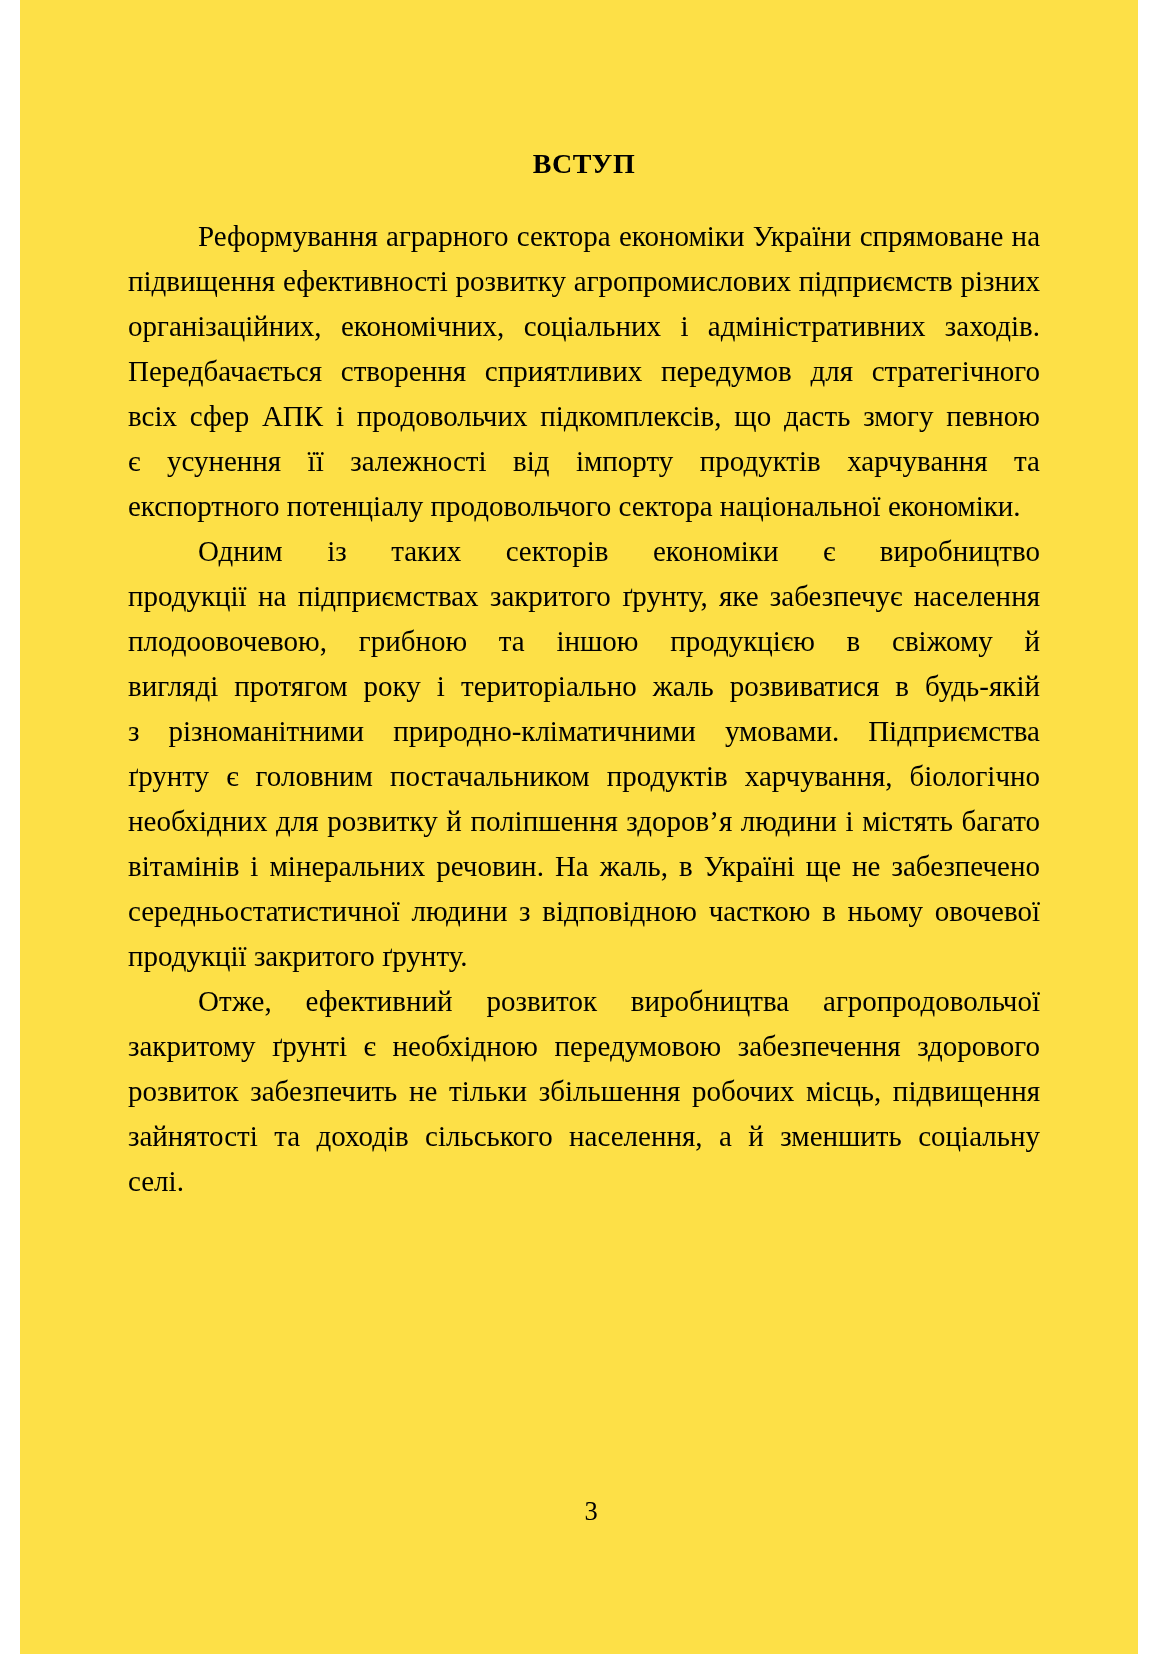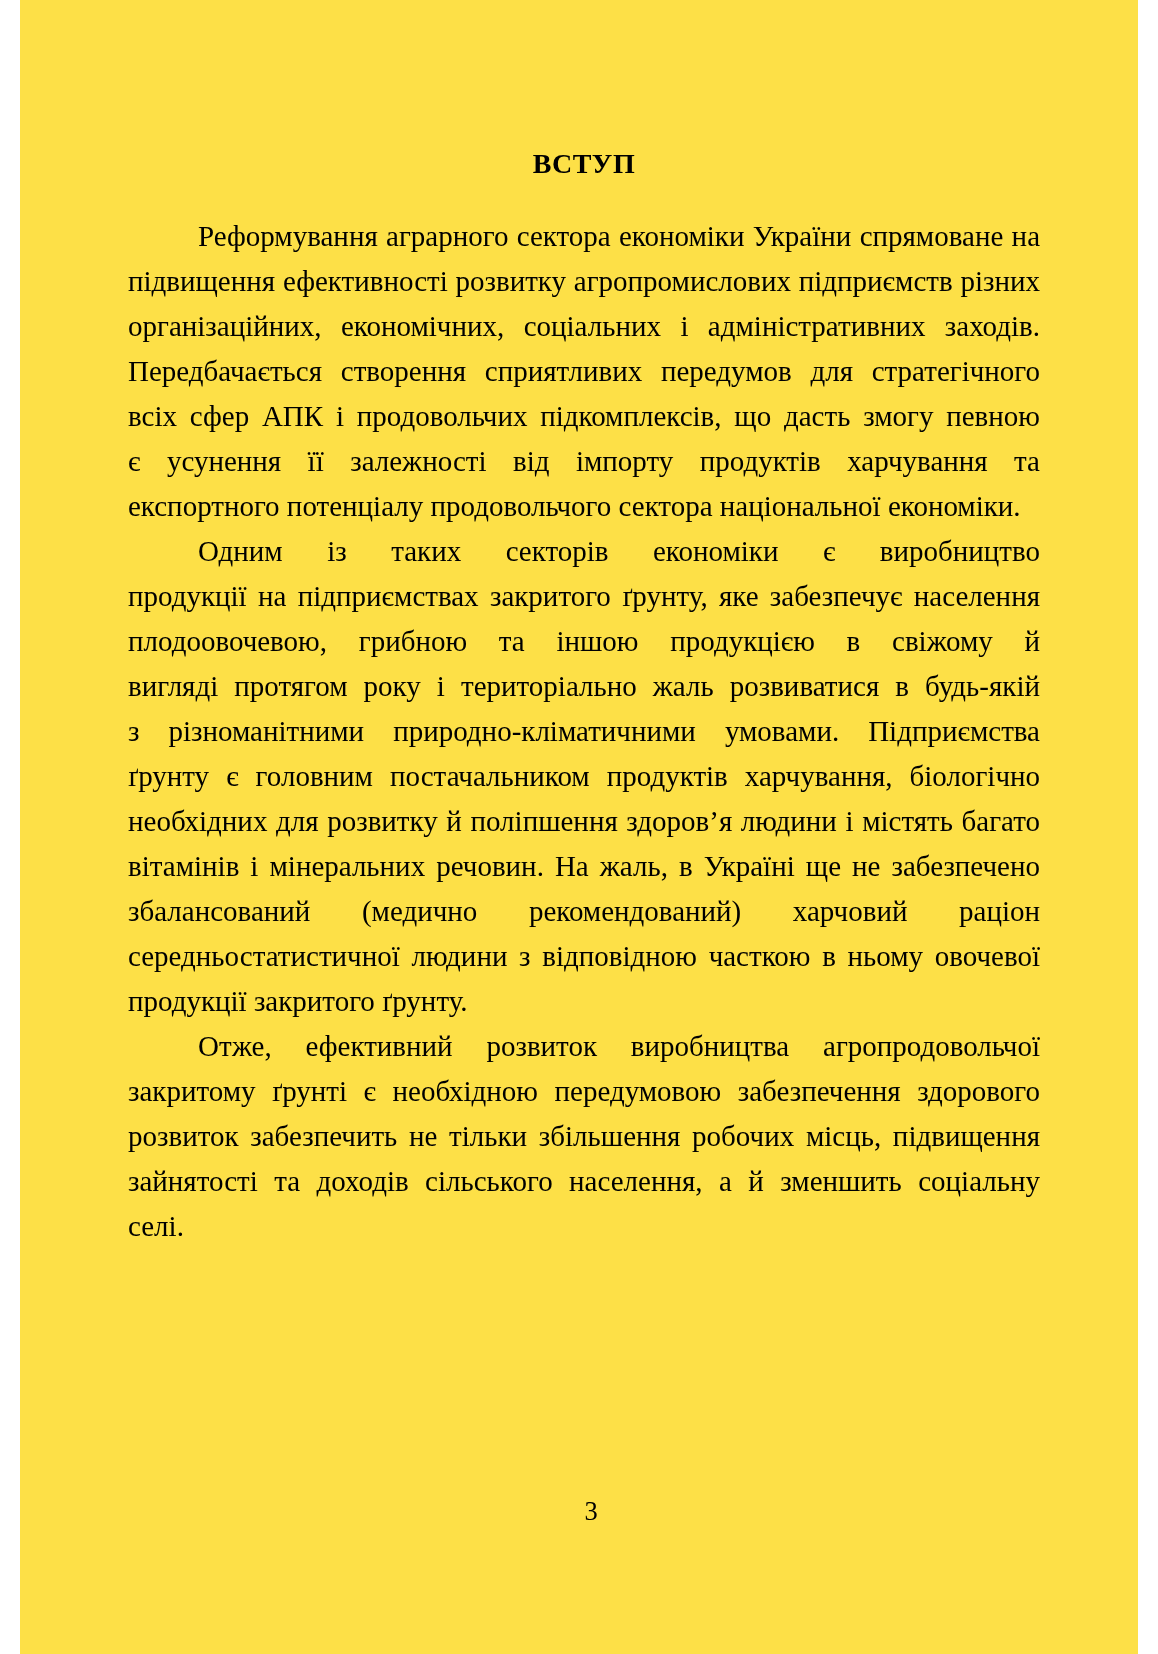--- a/index.html
+++ b/index.html
@@ -80,21 +80,20 @@
         </div>
         <div class="para">
           <div class="line first">Одним із таких секторів економіки є виробництво сільськогосподарської</div>
           <div class="line">продукції на підприємствах закритого ґрунту, яке забезпечує населення</div>
           <div class="line">плодоовочевою, грибною та іншою продукцією в свіжому й переробленому</div>
           <div class="line">вигляді протягом року і територіально жаль розвиватися в будь-якій місцевості</div>
           <div class="line">з різноманітними природно-кліматичними умовами. Підприємства закритого</div>
           <div class="line">ґрунту є головним постачальником продуктів харчування, біологічно</div>
           <div class="line">необхідних для розвитку й поліпшення здоров’я людини і містять багато</div>
           <div class="line">вітамінів і мінеральних речовин. На жаль, в Україні ще не забезпечено</div>
-          <div class="line">збалансований (медично рекомендований) харчовий раціон</div>
           <div class="line">середньостатистичної людини з відповідною часткою в ньому овочевої та іншої</div>
           <div class="line last">продукції закритого ґрунту.</div>
         </div>
         <div class="para">
           <div class="line first">Отже, ефективний розвиток виробництва агропродовольчої продукції в</div>
           <div class="line">закритому ґрунті є необхідною передумовою забезпечення здорового</div>
           <div class="line">розвиток забезпечить не тільки збільшення робочих місць, підвищення</div>
           <div class="line">зайнятості та доходів сільського населення, а й зменшить соціальну напругу на</div>
           <div class="line last">селі.</div>
         </div>

